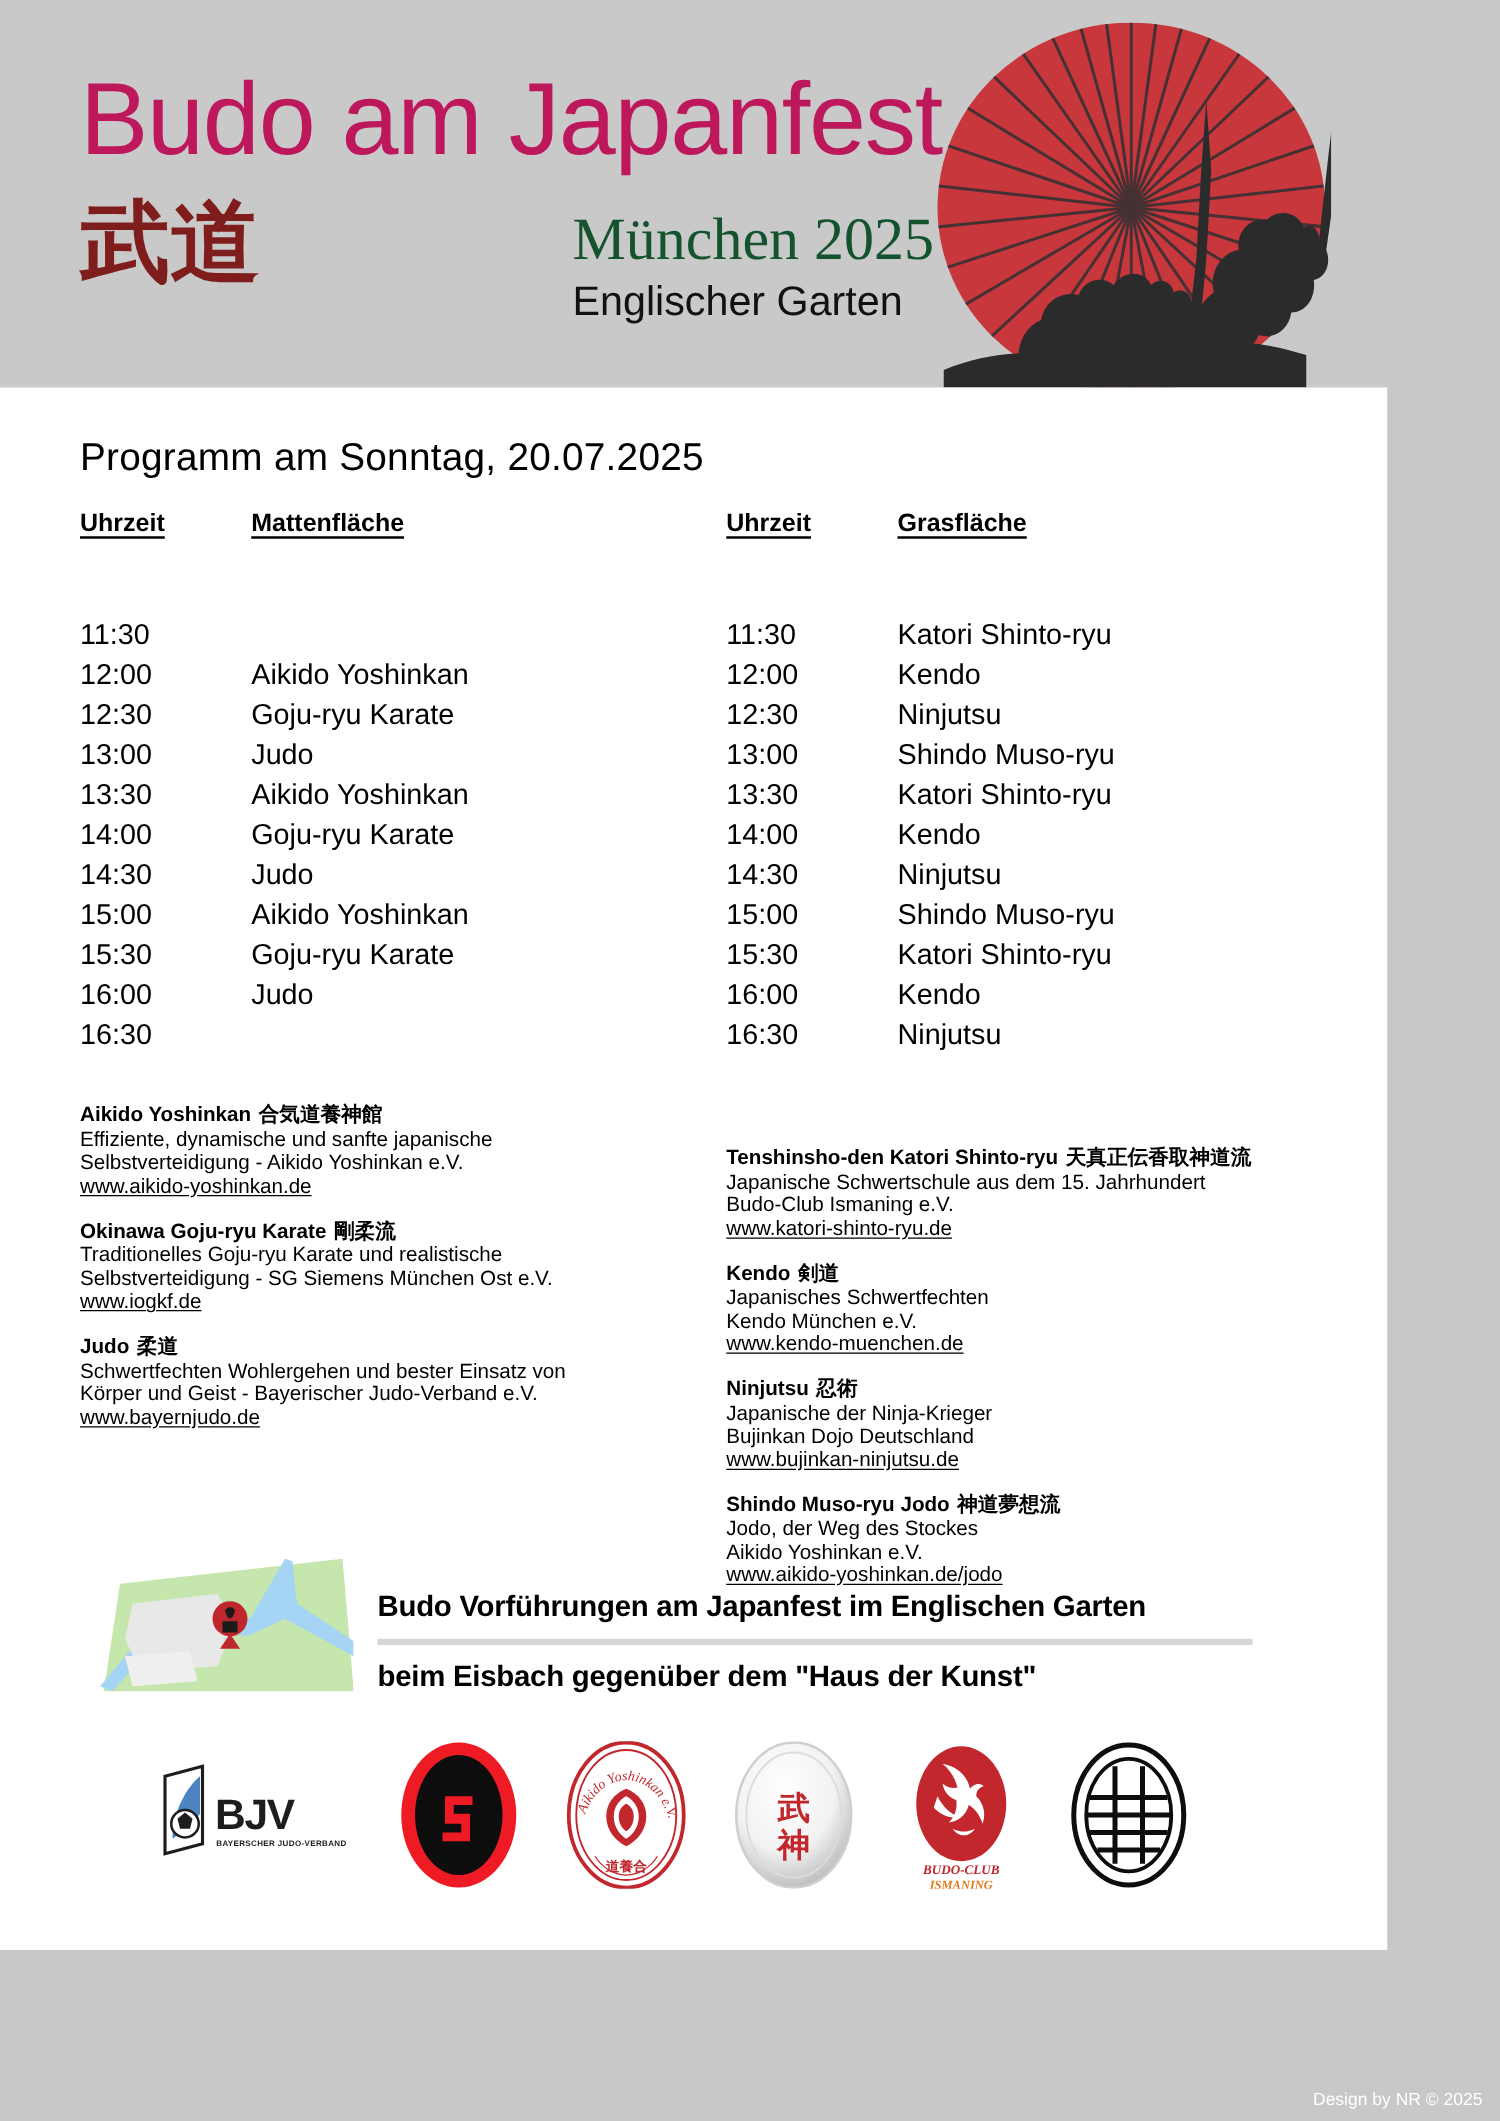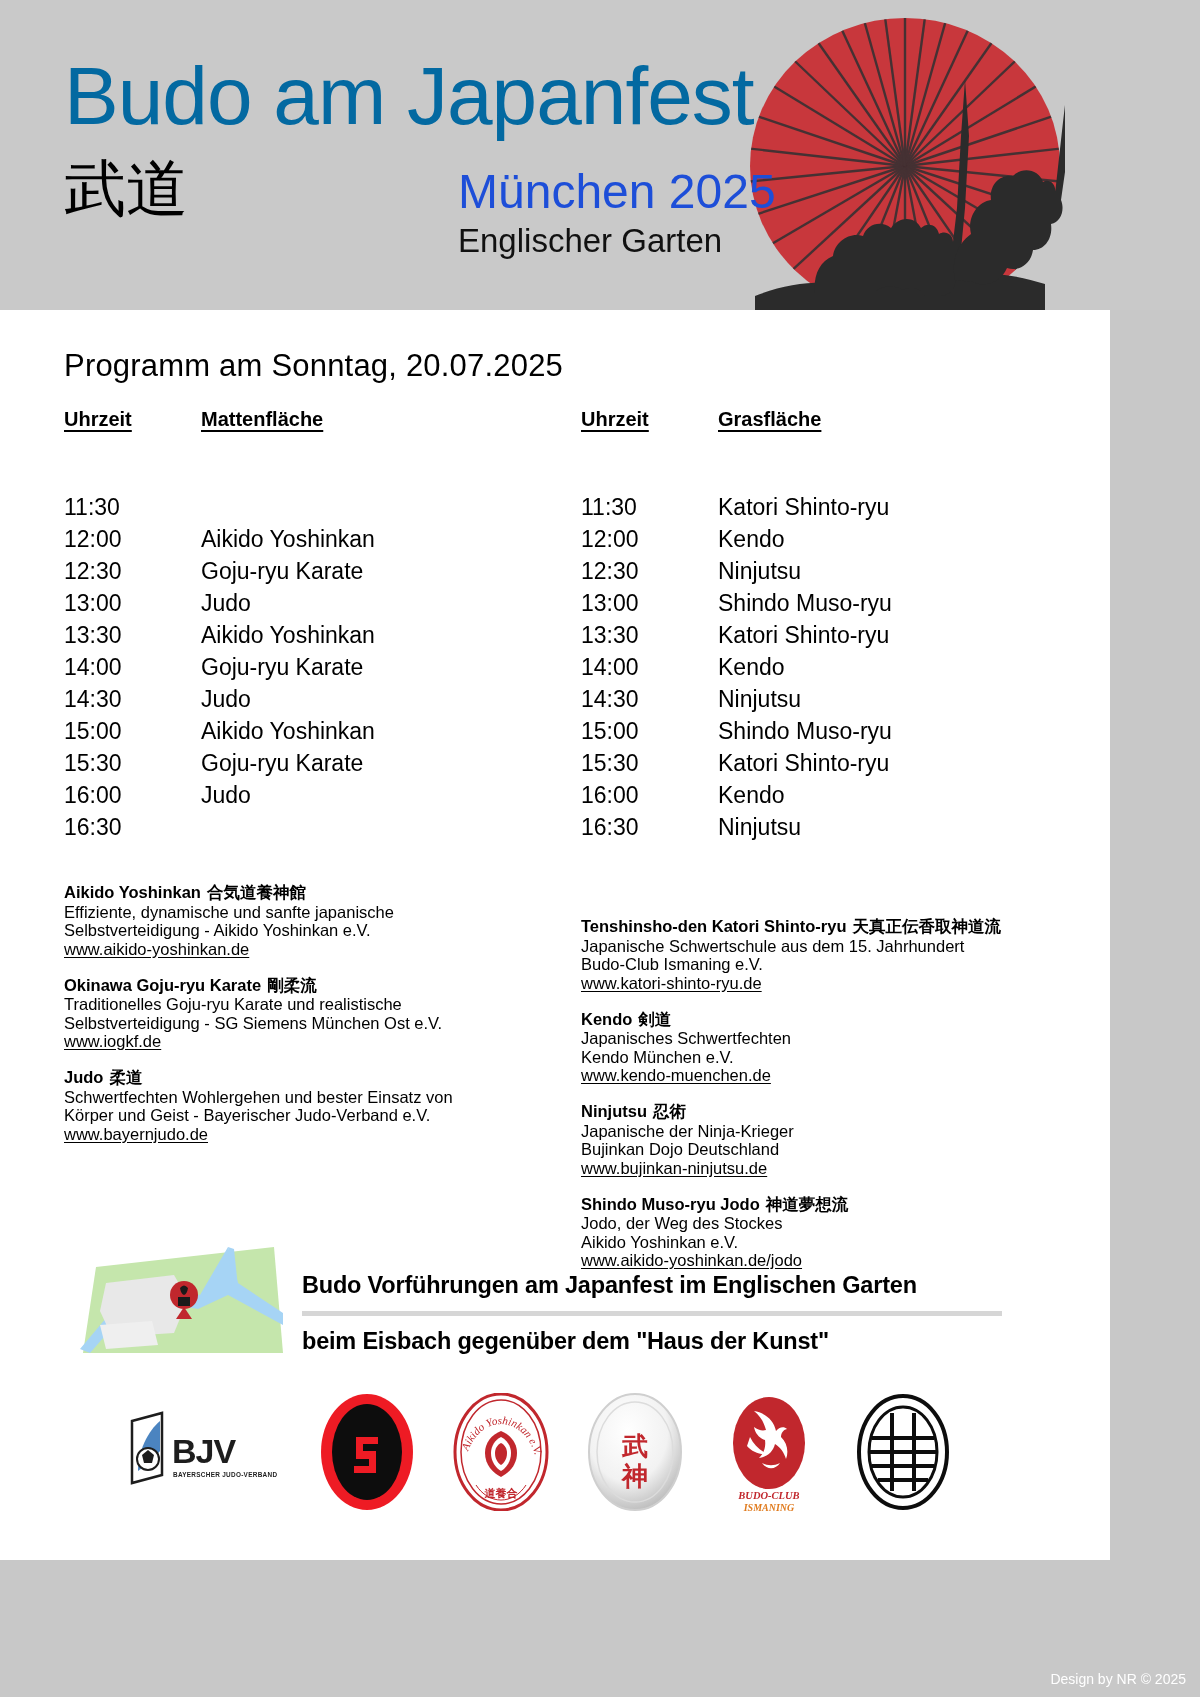--- a/index.html
+++ b/index.html
@@ -18,29 +18,29 @@
   }
   .sun-wrap{
     position:absolute;left:745px;top:18px;width:320px;height:300px;overflow:hidden;
   }
   .sun{
     position:absolute;left:0;top:0;width:320px;height:300px;
   }
   .title-main{
     position:absolute;left:64px;top:55px;
     font-size:82px;line-height:1;font-weight:400;letter-spacing:-1px;
-    color:#0369a1;white-space:nowrap;z-index:3;
+    color:#be185d;white-space:nowrap;z-index:3;
   }
   .title-kanji{
     position:absolute;left:64px;top:158px;
-    font-size:62px;line-height:1;font-weight:400;color:#000000;z-index:3;
+    font-size:72px;line-height:1;font-weight:700;color:#7f1d1d;z-index:3;
   }
   .subtitle-city{
     position:absolute;left:458px;top:168px;
-    font-size:48px;line-height:1;font-weight:400;color:#1d4ed8;z-index:3;white-space:nowrap;
+    font-size:48px;line-height:1;font-weight:400;color:#14532d;z-index:3;white-space:nowrap;font-family:Liberation Serif, serif;
   }
   .subtitle-place{
     position:absolute;left:458px;top:224px;
     font-size:33px;line-height:1;font-weight:400;color:#111;z-index:3;white-space:nowrap;
   }
   
   .sheet{
     position:absolute;left:0;top:310px;width:1110px;height:1250px;background:#fff;
   }
   .side-strip{

